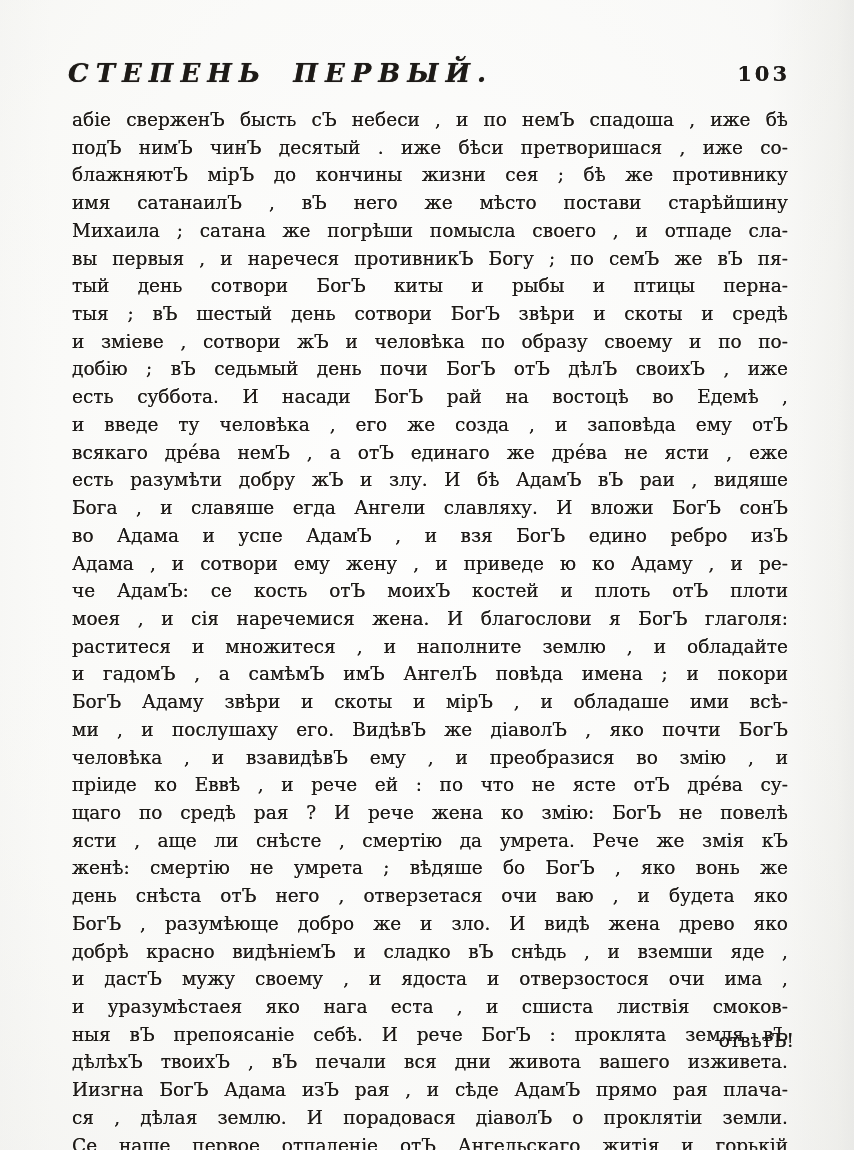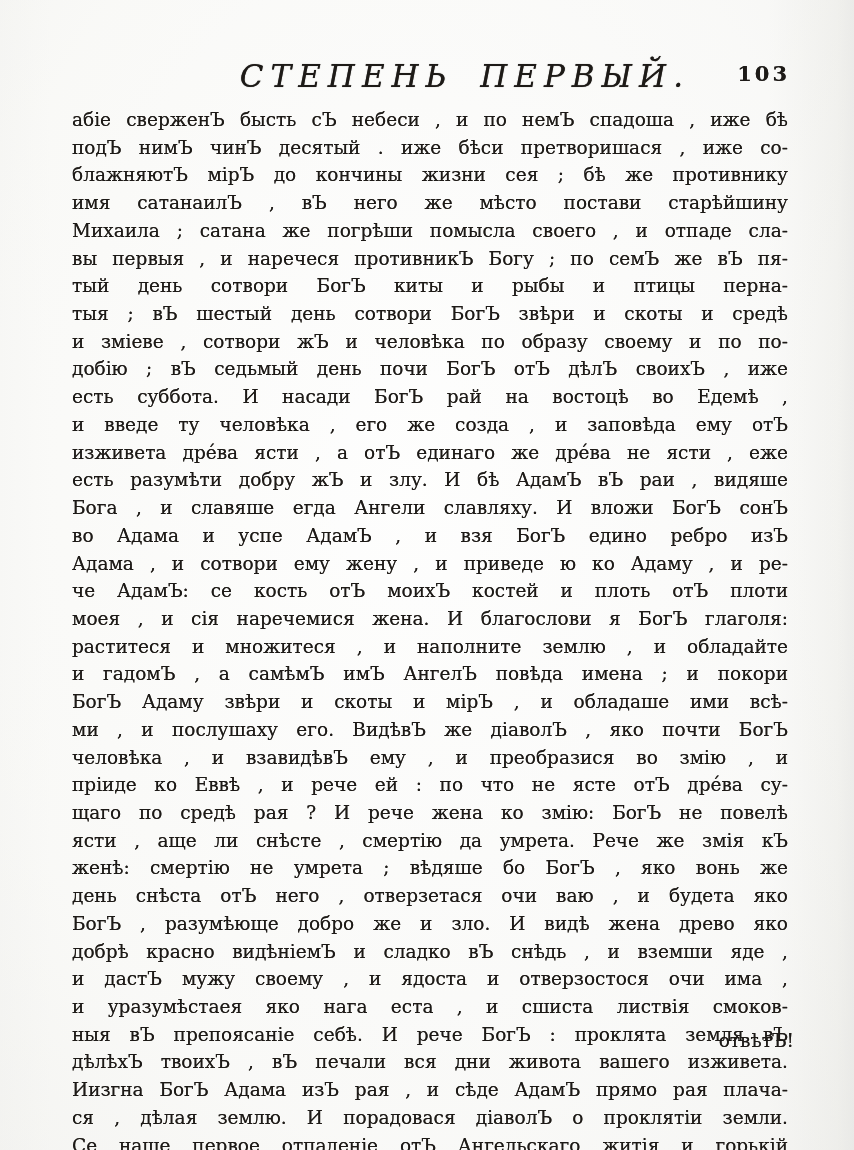--- a/index.html
+++ b/index.html
@@ -26,23 +26,23 @@
     position: absolute;
     left: 68px;
     top: 58px;
     width: 734px;
     height: 36px;
   }
   .chapter-heading {
     position: absolute;
     left: 0;
     right: 112px;
-    text-align: right;
-    font-size: 31px;
-    font-weight: normal;
+    text-align: left;
+    font-size: 26px;
+    font-weight: bold;
     font-style: italic;
     letter-spacing: 7px;
     word-spacing: 10px;
     white-space: nowrap;
     text-shadow: 0 0 0.7px rgba(20,16,12,0.8);
   }
   .page-number {
     position: absolute;
     right: 12px;
     top: 3px;
@@ -95,21 +95,21 @@
       <p class="text-line">блажняютЪ мірЪ до кончины жизни сея ; бѣ же противнику</p>
       <p class="text-line">имя сатанаилЪ , вЪ него же мѣсто постави старѣйшину</p>
       <p class="text-line">Михаила ; сатана же погрѣши помысла своего , и отпаде сла-</p>
       <p class="text-line">вы первыя , и наречеся противникЪ Богу ; по семЪ же вЪ пя-</p>
       <p class="text-line">тый день сотвори БогЪ киты и рыбы и птицы перна-</p>
       <p class="text-line">тыя ; вЪ шестый день сотвори БогЪ звѣри и скоты и средѣ</p>
       <p class="text-line">и зміеве , сотвори жЪ и человѣка по образу своему и по по-</p>
       <p class="text-line">добію ; вЪ седьмый день почи БогЪ отЪ дѣлЪ своихЪ , иже</p>
       <p class="text-line">есть суббота. И насади БогЪ рай на востоцѣ во Едемѣ ,</p>
       <p class="text-line">и введе ту человѣка , его же созда , и заповѣда ему отЪ</p>
-      <p class="text-line">изживета дре́ва ясти , а отЪ единаго же дре́ва не ясти , еже</p>
+      <p class="text-line">всякаго дре́ва немЪ , а отЪ единаго же дре́ва не ясти , еже</p>
       <p class="text-line">есть разумѣти добру жЪ и злу. И бѣ АдамЪ вЪ раи , видяше</p>
       <p class="text-line">Бога , и славяше егда Ангели славляху. И вложи БогЪ сонЪ</p>
       <p class="text-line">во Адама и успе АдамЪ , и взя БогЪ едино ребро изЪ</p>
       <p class="text-line">Адама , и сотвори ему жену , и приведе ю ко Адаму , и ре-</p>
       <p class="text-line">че АдамЪ: се кость отЪ моихЪ костей и плоть отЪ плоти</p>
       <p class="text-line">моея , и сія наречемися жена. И благослови я БогЪ глаголя:</p>
       <p class="text-line">раститеся и множитеся , и наполните землю , и обладайте</p>
       <p class="text-line">и гадомЪ , а самѣмЪ имЪ АнгелЪ повѣда имена ; и покори</p>
       <p class="text-line">БогЪ Адаму звѣри и скоты и мірЪ , и обладаше ими всѣ-</p>
       <p class="text-line">ми , и послушаху его. ВидѣвЪ же діаволЪ , яко почти БогЪ</p>

